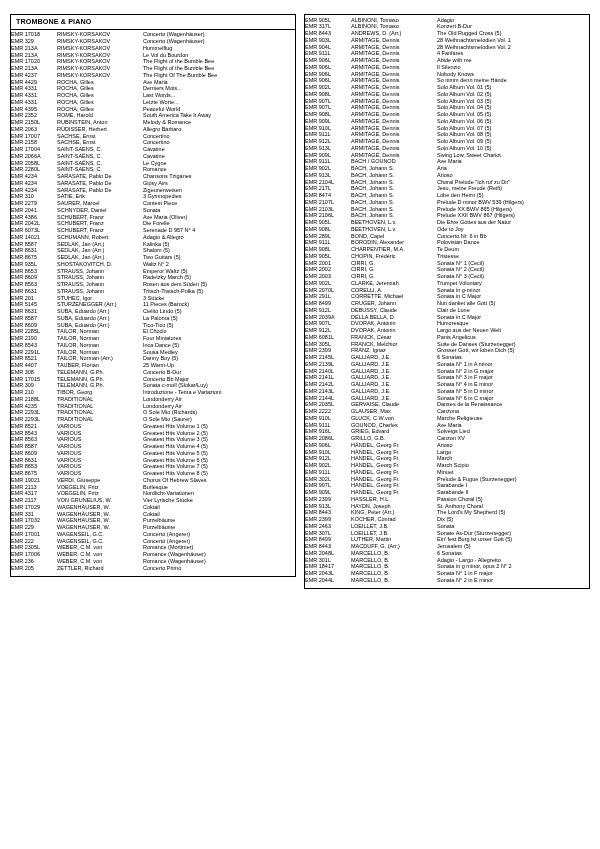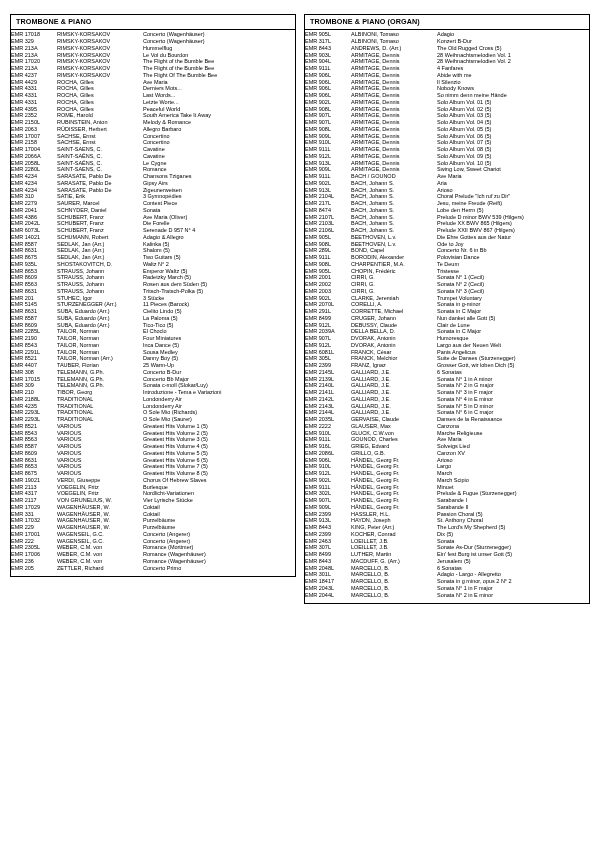--- a/index.html
+++ b/index.html
@@ -478,21 +478,20 @@
                 <td class="c-ref">EMR 205</td>
                 <td class="c-comp">ZETTLER, Richard</td>
                 <td class="c-title">Concerto Primo</td>
               </tr>
             </tbody>
         </table>
       </div>
     </div>
 
     <div class="column">
-      <div class="col-header">TROMBONE &amp; PIANO (ORGAN)</div>
       <div class="listing-body">
         <table class="listing">
           <tbody id="col1-body">
               <tr>
                 <td class="c-ref">EMR 905L</td>
                 <td class="c-comp">ALBINONI, Tomaso</td>
                 <td class="c-title">Adagio</td>
               </tr>
               <tr>
                 <td class="c-ref">EMR 317L</td>

